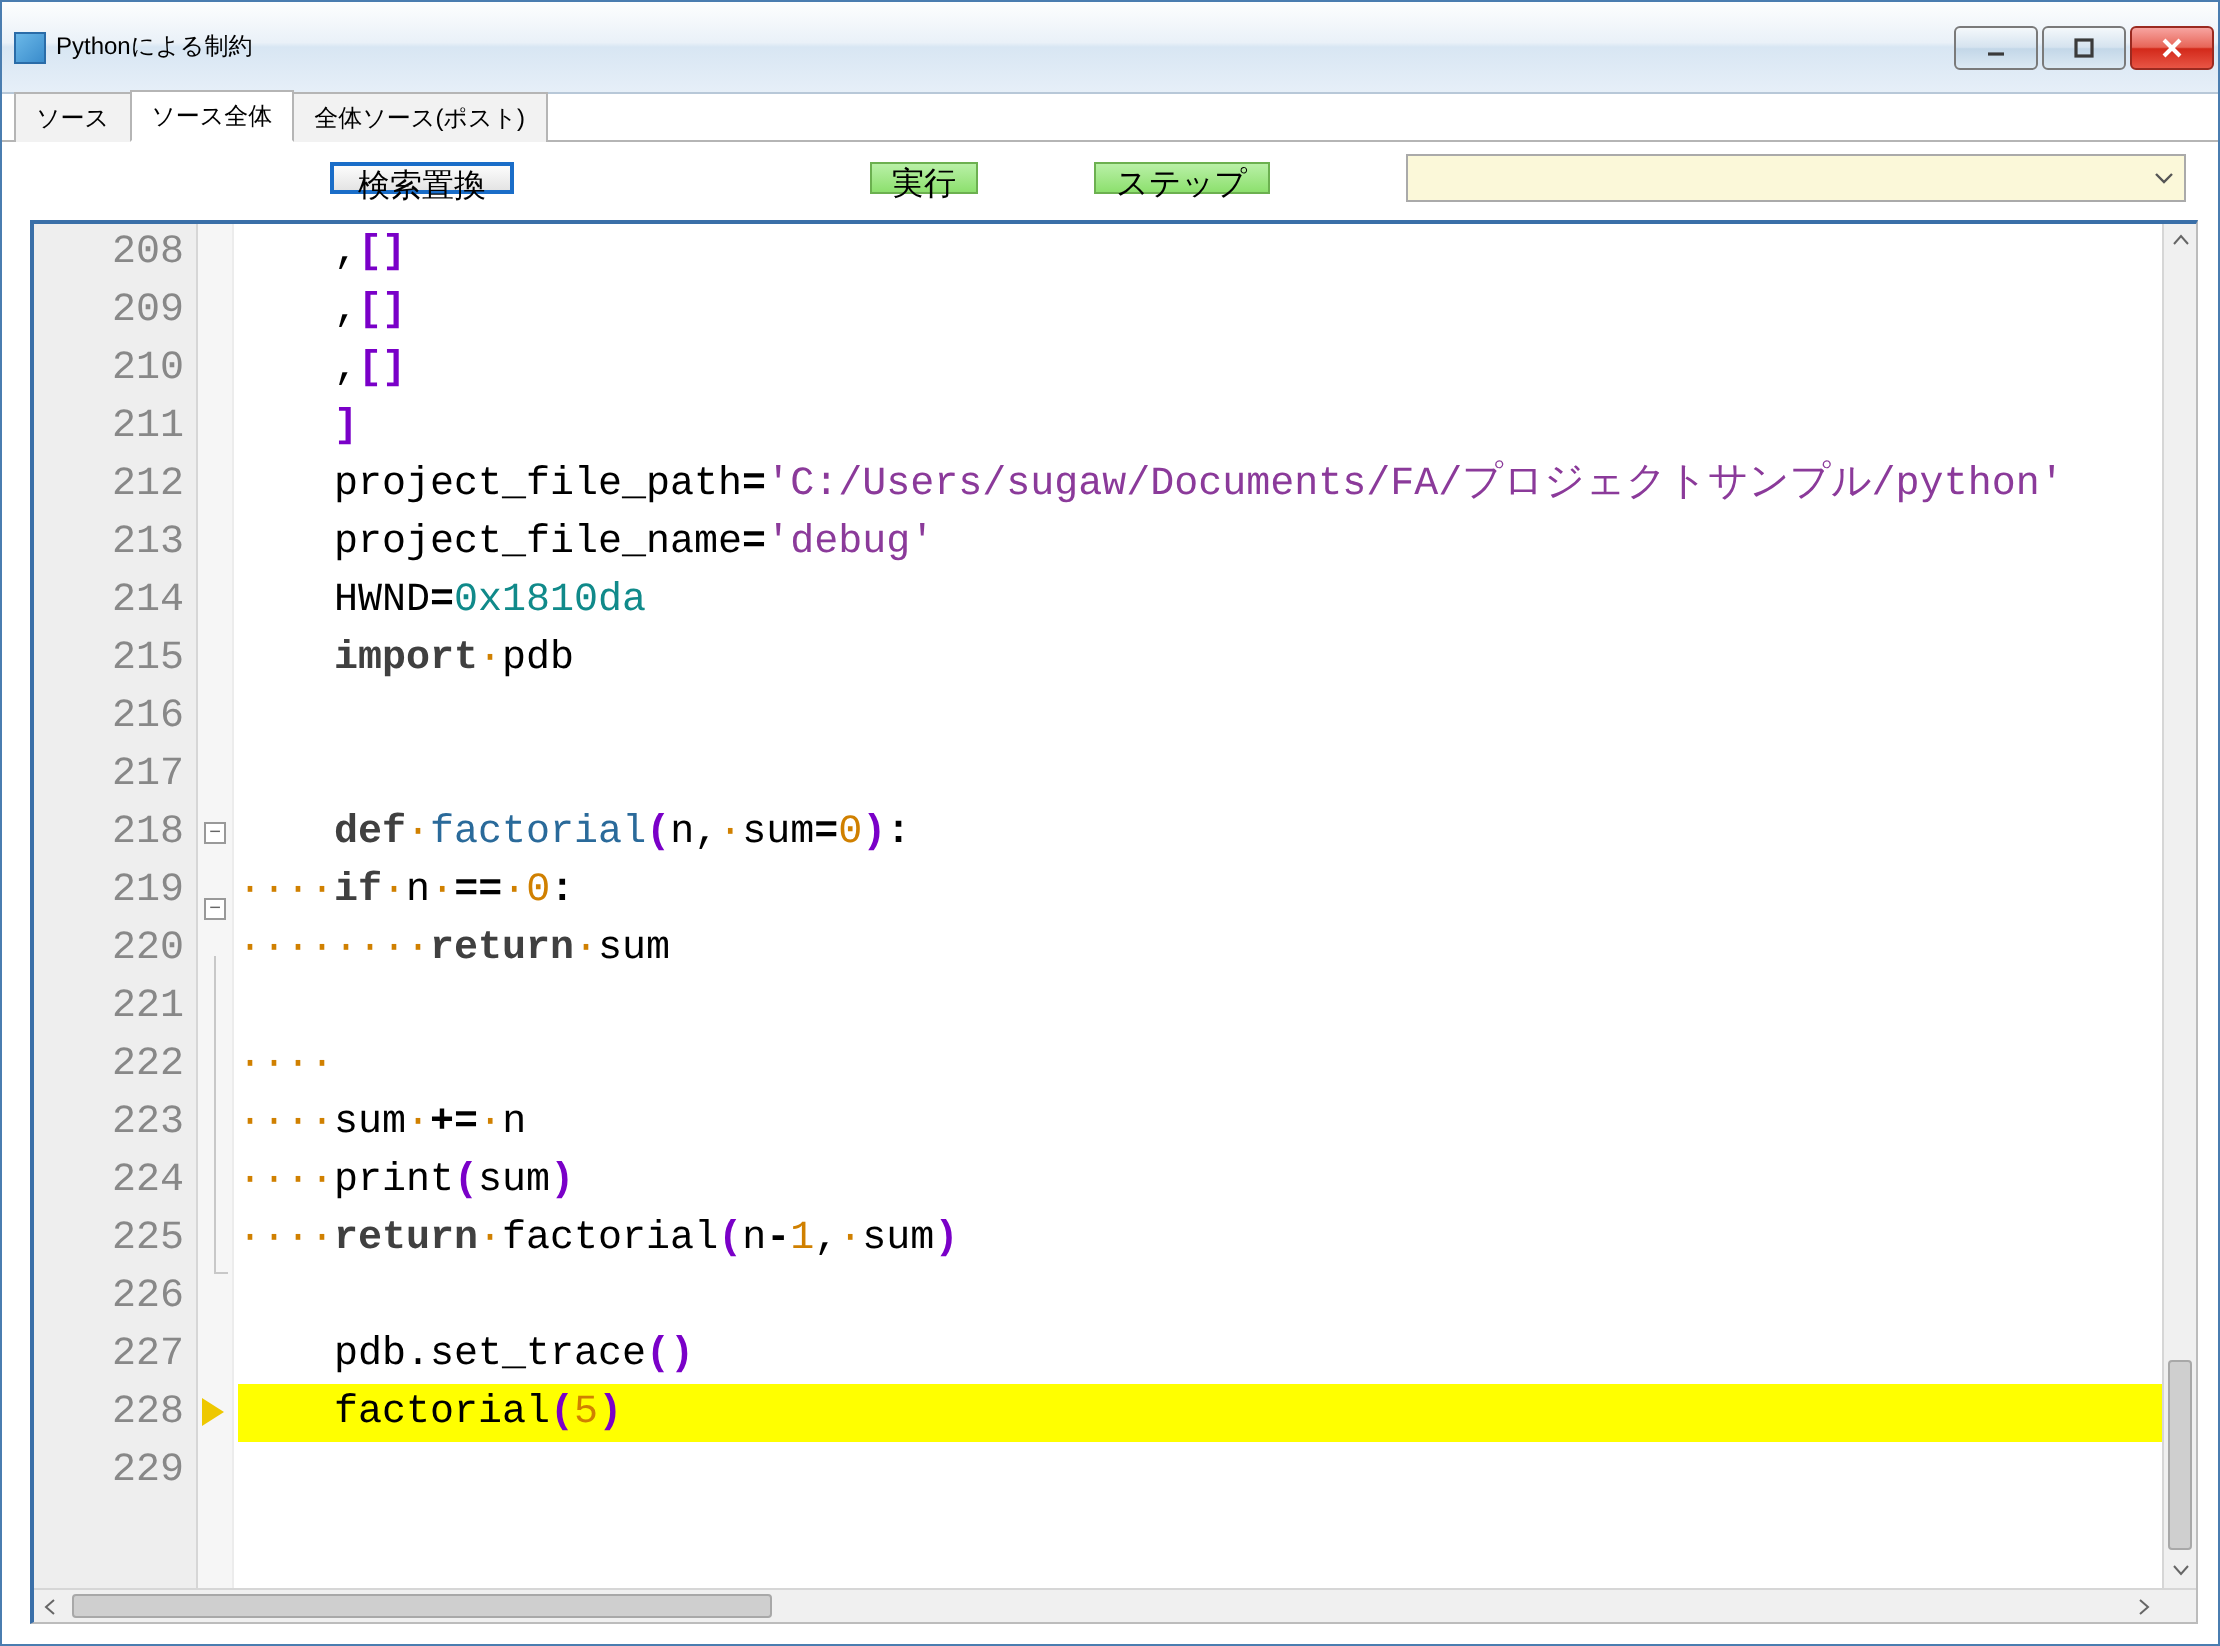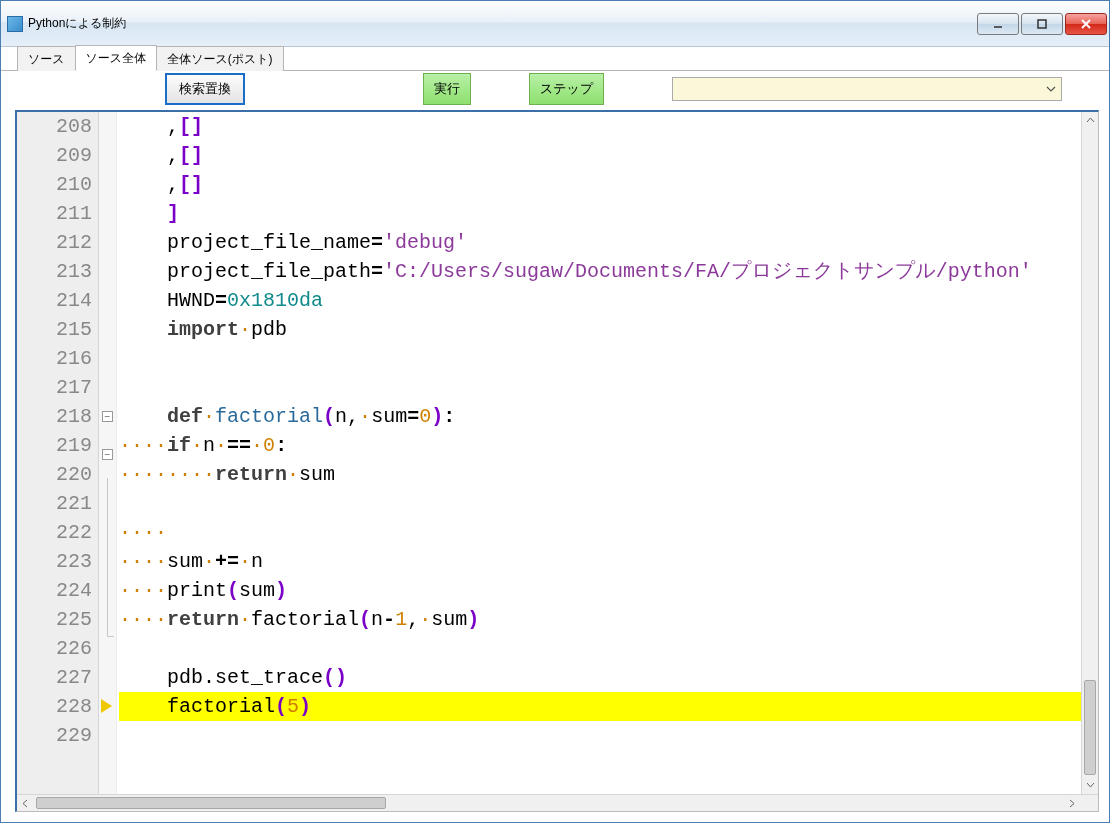--- a/index.html
+++ b/index.html
@@ -45,21 +45,21 @@
   background: linear-gradient(to bottom,#f7a4a0,#e76558 48%,#d3291a 52%,#e85545);
   border-color: #9a2a20;
 }
 .win-glyph { stroke: #3a3a3a; stroke-width: 1.6; fill: none; }
 .win-btn.close .win-glyph { stroke: #fff; stroke-width: 2; }
 
 .tabstrip {
   height: 24px;
   display: flex;
   align-items: flex-end;
-  padding-left: 16px;
+  padding-left: 6px;
   background: #fff;
   border-bottom: 1px solid #b5b5b5;
 }
 .tab {
   padding: 4px 10px 3px;
   border: 1px solid #b5b5b5;
   border-bottom: none;
   margin-right: -1px;
   background: #f2f2f2;
   font-size: 12px;
@@ -77,24 +77,24 @@
 .toolbar {
   height: 36px;
   display: flex;
   align-items: center;
   padding: 0 10px;
   gap: 14px;
   background: #fff;
 }
 .spacer-150 { width: 140px; }
 .btn {
-  height: 32px;
+  height: 16px;
   border: 1px solid #9f9f9f;
   background: linear-gradient(to bottom,#fcfcfc,#e4e4e4);
-  font-size: 13px;
+  font-size: 16px;
   padding: 0 14px;
   cursor: pointer;
 }
 .btn.search { border: 2px solid #1a6dc8; padding: 0 12px; }
 .btn.green { background: linear-gradient(to bottom,#b9f0a7,#8de06e); border-color: #6cb050; padding: 0 10px; }
 .dropdown {
   flex: 1;
   max-width: 390px;
   height: 24px;
   border: 1px solid #aaa;
@@ -323,22 +323,22 @@
           <div class="fold-slot"></div>
           <div class="fold-slot"></div>
           <div class="fold-slot"></div>
           <div class="fold-slot"></div>
         </div>
       <div class="code" id="code">
           <div class="line"><span><span class="ident">    ,</span><span class="paren">[]</span></span></div>
           <div class="line"><span><span class="ident">    ,</span><span class="paren">[]</span></span></div>
           <div class="line"><span><span class="ident">    ,</span><span class="paren">[]</span></span></div>
           <div class="line"><span><span class="ident">    </span><span class="paren">]</span></span></div>
+          <div class="line"><span><span class="ident">    project_file_path</span><span class="op">=</span><span class="str">'C:/Users/sugaw/Documents/FA/プロジェクトサンプル/python'</span></span></div>
           <div class="line"><span><span class="ident">    project_file_name</span><span class="op">=</span><span class="str">'debug'</span></span></div>
-          <div class="line"><span><span class="ident">    project_file_path</span><span class="op">=</span><span class="str">'C:/Users/sugaw/Documents/FA/プロジェクトサンプル/python'</span></span></div>
           <div class="line"><span><span class="ident">    HWND</span><span class="op">=</span><span class="hex">0x1810da</span></span></div>
           <div class="line"><span><span class="ident">    </span><span class="kw">import</span><span class="dot">·</span><span class="ident">pdb</span></span></div>
           <div class="line"><span></span></div>
           <div class="line"><span></span></div>
           <div class="line"><span><span class="ident">    </span><span class="kw">def</span><span class="dot">·</span><span class="fn">factorial</span><span class="paren">(</span><span class="ident">n,</span><span class="dot">·</span><span class="ident">sum</span><span class="op">=</span><span class="nm0">0</span><span class="paren">)</span><span class="op">:</span></span></div>
           <div class="line"><span><span class="dot">····</span><span class="kw">if</span><span class="dot">·</span><span class="ident">n</span><span class="dot">·</span><span class="op">==</span><span class="dot">·</span><span class="nm0">0</span><span class="op">:</span></span></div>
           <div class="line"><span><span class="dot">········</span><span class="kw">return</span><span class="dot">·</span><span class="ident">sum</span></span></div>
           <div class="line"><span></span></div>
           <div class="line"><span><span class="dot">····</span></span></div>
           <div class="line"><span><span class="dot">····</span><span class="ident">sum</span><span class="dot">·</span><span class="op">+=</span><span class="dot">·</span><span class="ident">n</span></span></div>

